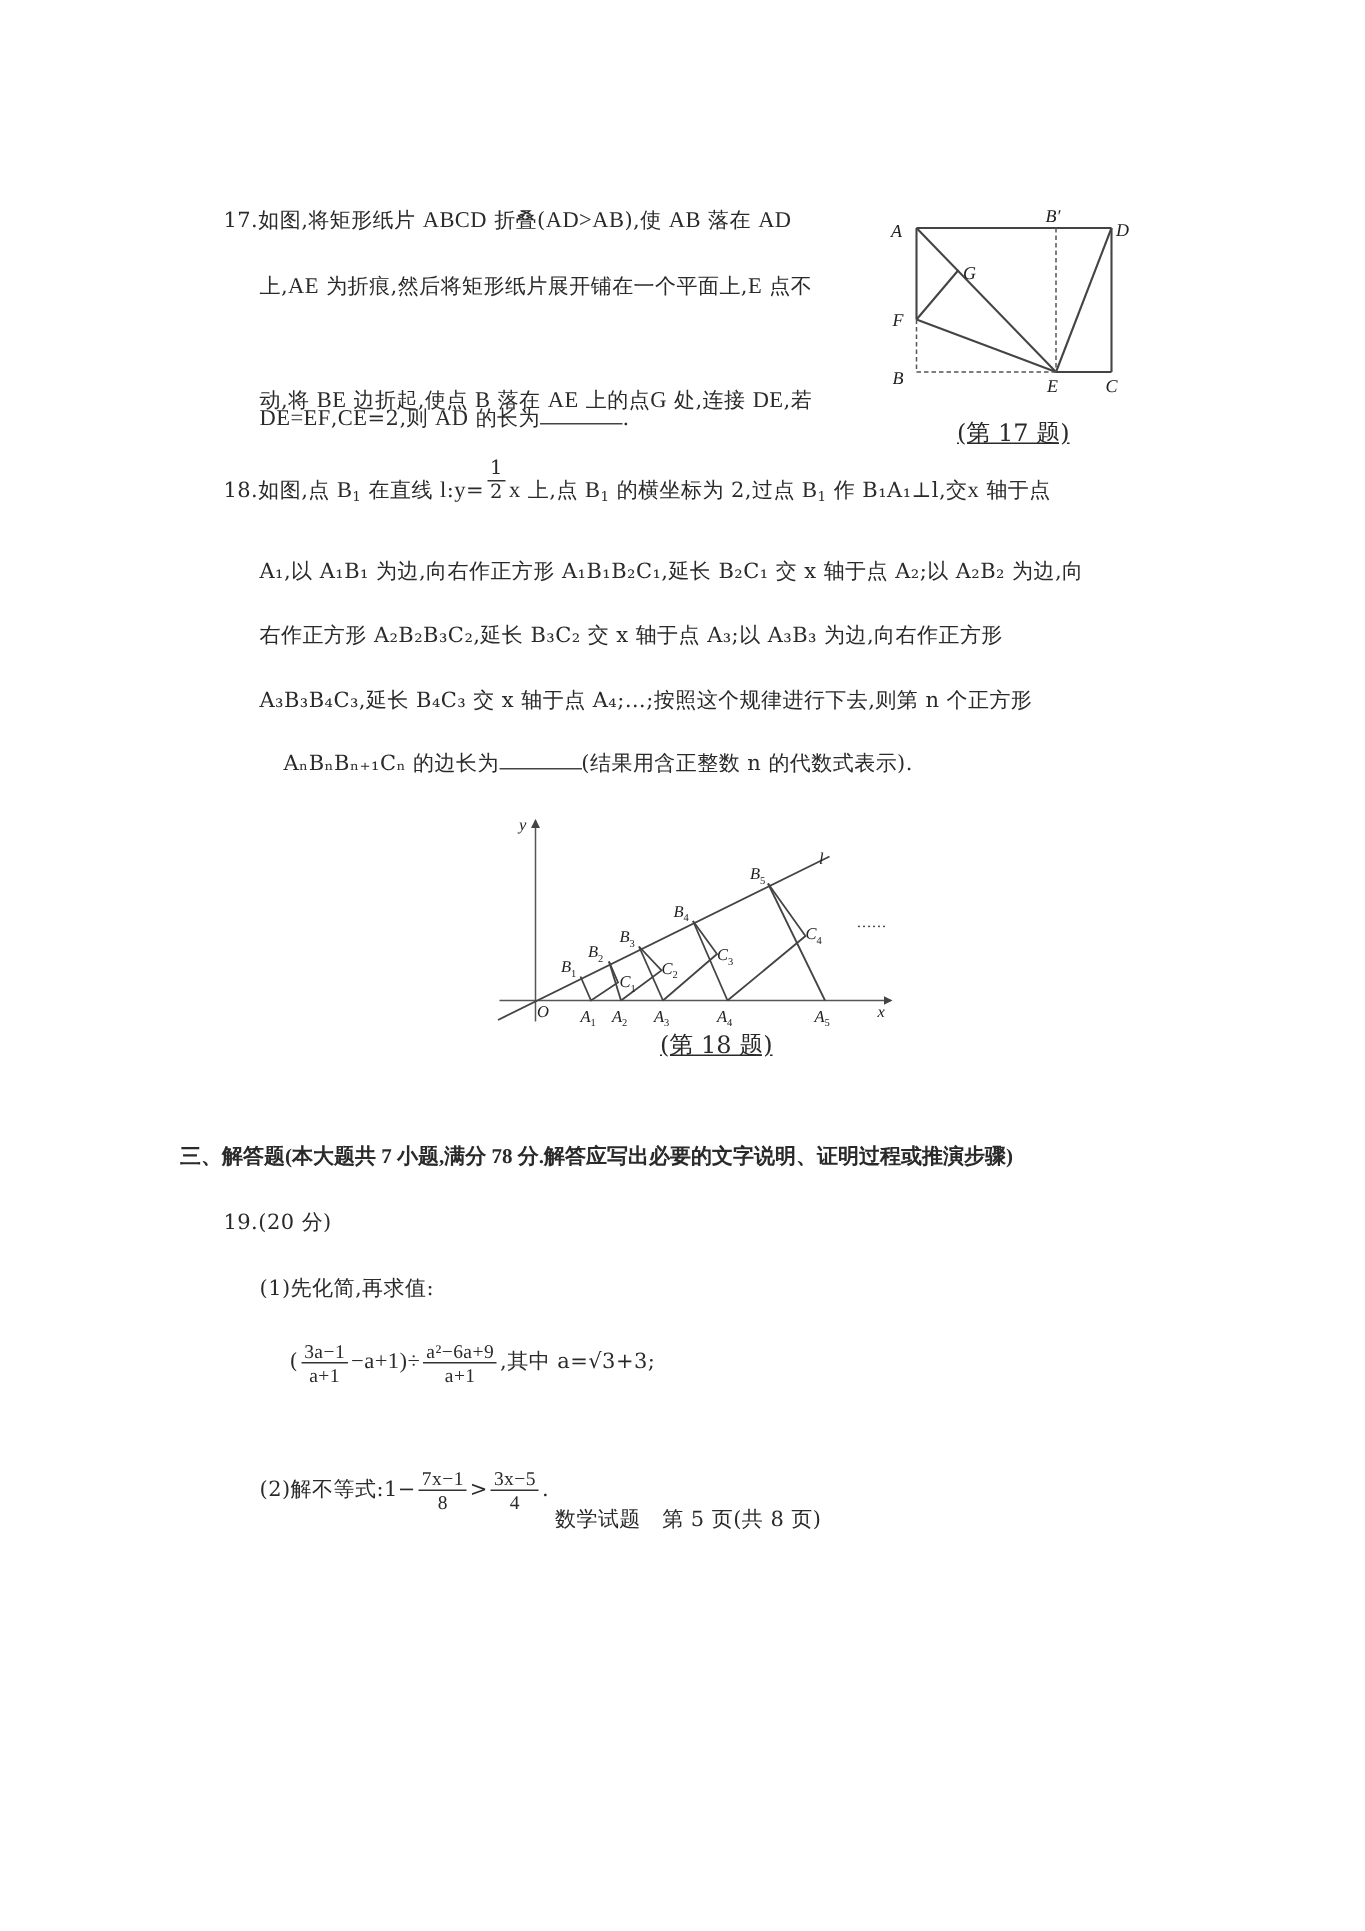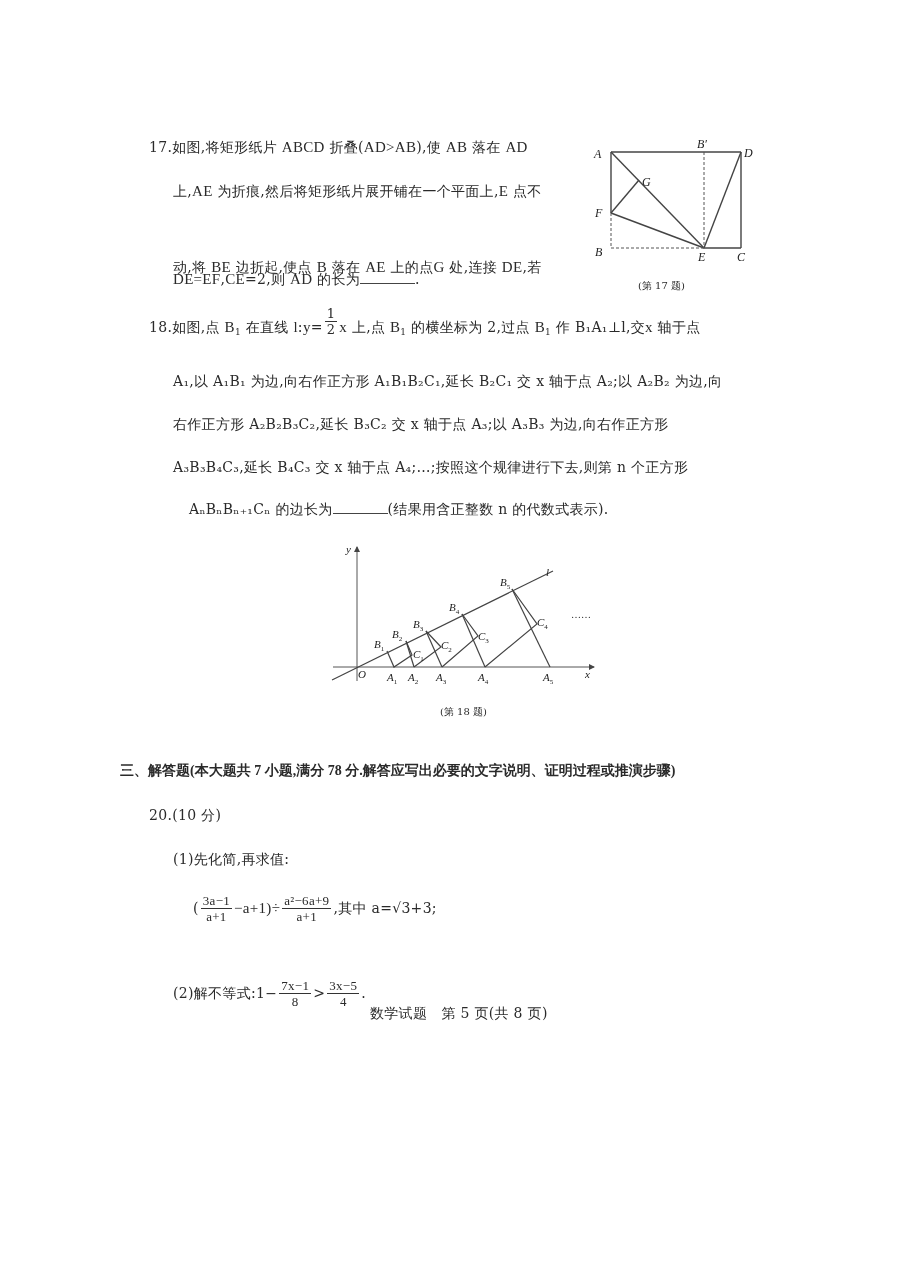--- a/index.html
+++ b/index.html
@@ -6,21 +6,21 @@
   body { width: 910px; height: 1287px; position: relative; overflow: hidden;
          font-family: "DejaVu Serif", "Liberation Serif", serif; color: #2a2a2a; }
   .abs { position: absolute; white-space: nowrap; }
   .txt { font-size: 14px; line-height: 18px; letter-spacing: 0.3px; }
   .it { font-family: "Liberation Serif", serif; font-size: 15px; }
   .sub { font-size: 9px; vertical-align: -3px; }
   .blank { display: inline-block; width: 55px; border-bottom: 1px solid #444; height: 12px; vertical-align: baseline; }
   .frac { display: inline-block; vertical-align: middle; text-align: center; margin: 0 2px; }
   .frac .num { display: block; border-bottom: 1px solid #333; padding: 0 2px; line-height: 15px; font-size: 13px; }
   .frac .den { display: block; line-height: 15px; font-size: 13px; }
-  .caption { font-size: 10px; }
+  .caption { font-size: 16px; text-decoration: underline; }
   .section { font-family: Liberation Serif, serif; font-weight: bold; font-size: 14px; }
   svg text { font-family: "Liberation Serif", serif; font-style: italic; fill: #222; }
 </style>
 </head>
 <body>
 
 <div>
   <div class="abs txt" style="left:149px; top:138px;">
     <span>17.</span><span>如图,将矩形纸片</span>
     <span class="it">ABCD</span>
@@ -139,27 +139,27 @@
         <text x="449" y="611" font-size="11">B<tspan font-size="7" dy="3" style="font-style:normal">4</tspan></text>
         <text x="500" y="586" font-size="11">B<tspan font-size="7" dy="3" style="font-style:normal">5</tspan></text>
       </g>
     <g id="c-labels">
         <text x="413" y="658" font-size="11">C<tspan font-size="7" dy="3" style="font-style:normal">1</tspan></text>
         <text x="441" y="649" font-size="11">C<tspan font-size="7" dy="3" style="font-style:normal">2</tspan></text>
         <text x="478" y="640" font-size="11">C<tspan font-size="7" dy="3" style="font-style:normal">3</tspan></text>
         <text x="537" y="626" font-size="11">C<tspan font-size="7" dy="3" style="font-style:normal">4</tspan></text>
       </g>
   </svg>
-  <div class="abs caption" style="left:440px; top:705px;">(第 18 题)</div>
+  <div class="abs caption" style="left:440px; top:687px;">(第 18 题)</div>
 </div>
 
 <div class="abs section" style="left:120px; top:762px;">三、解答题(本大题共 7 小题,满分 78 分.解答应写出必要的文字说明、证明过程或推演步骤)</div>
 
 <div>
-  <div class="abs txt" style="left:149px; top:806px;">20.(10 分)</div>
+  <div class="abs txt" style="left:149px; top:806px;">19.(20 分)</div>
   <div class="abs txt" style="left:173px; top:850px;">(1)先化简,再求值:</div>
   <div class="abs txt" style="left:193px; top:893px;">
     <span>(</span><span class="frac it"><span class="num">3a−1</span><span class="den">a+1</span></span><span class="it">−a+1)÷</span><span class="frac it"><span class="num">a²−6a+9</span><span class="den">a+1</span></span><span>,其中 a=√3+3;</span>
   </div>
   <div class="abs txt" style="left:173px; top:955px;margin-top:23px;">
     <span>(2)解不等式:1−</span><span class="frac it"><span class="num">7x−1</span><span class="den">8</span></span><span>&gt;</span><span class="frac it"><span class="num">3x−5</span><span class="den">4</span></span><span>.</span>
   </div>
 </div>
 
 <div class="abs txt" style="left:370px; top:1004px;">数学试题　第 5 页(共 8 页)</div>

